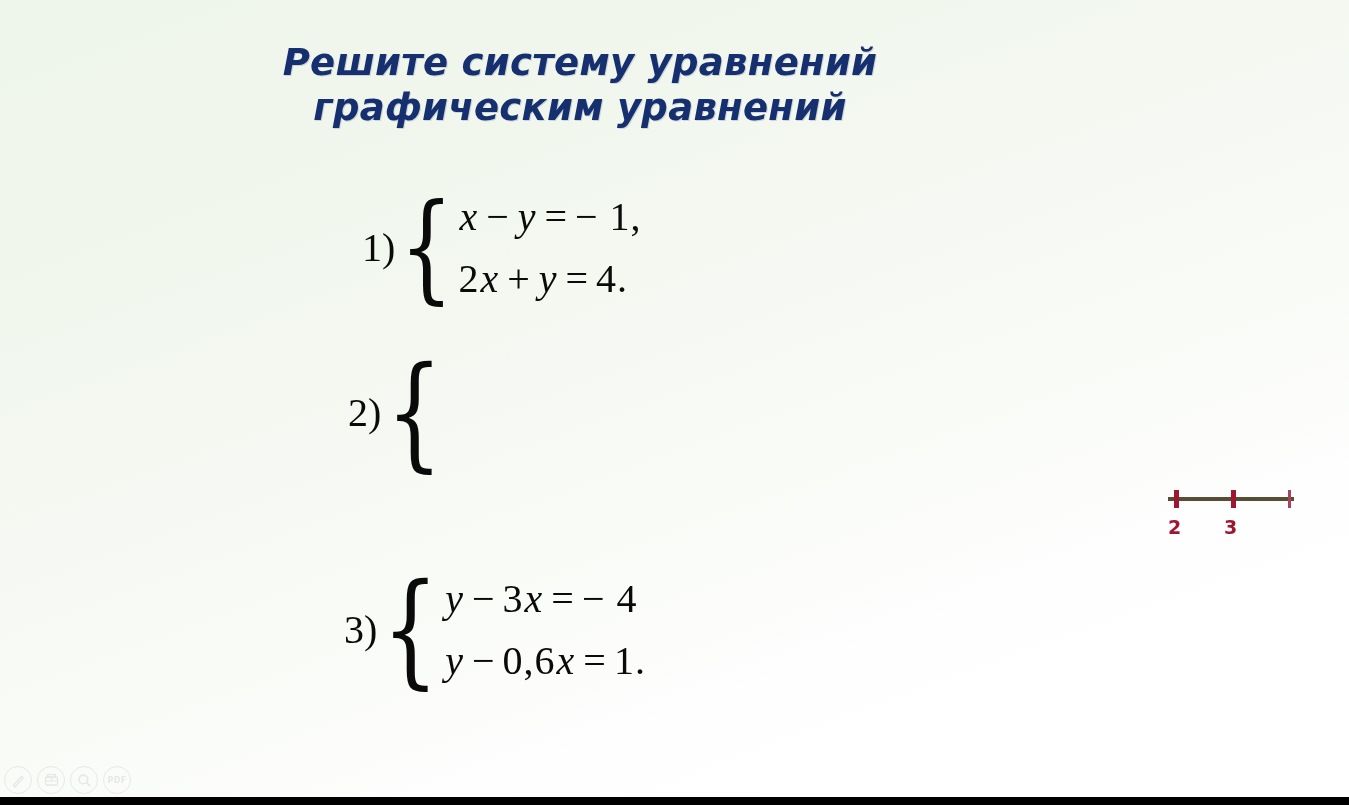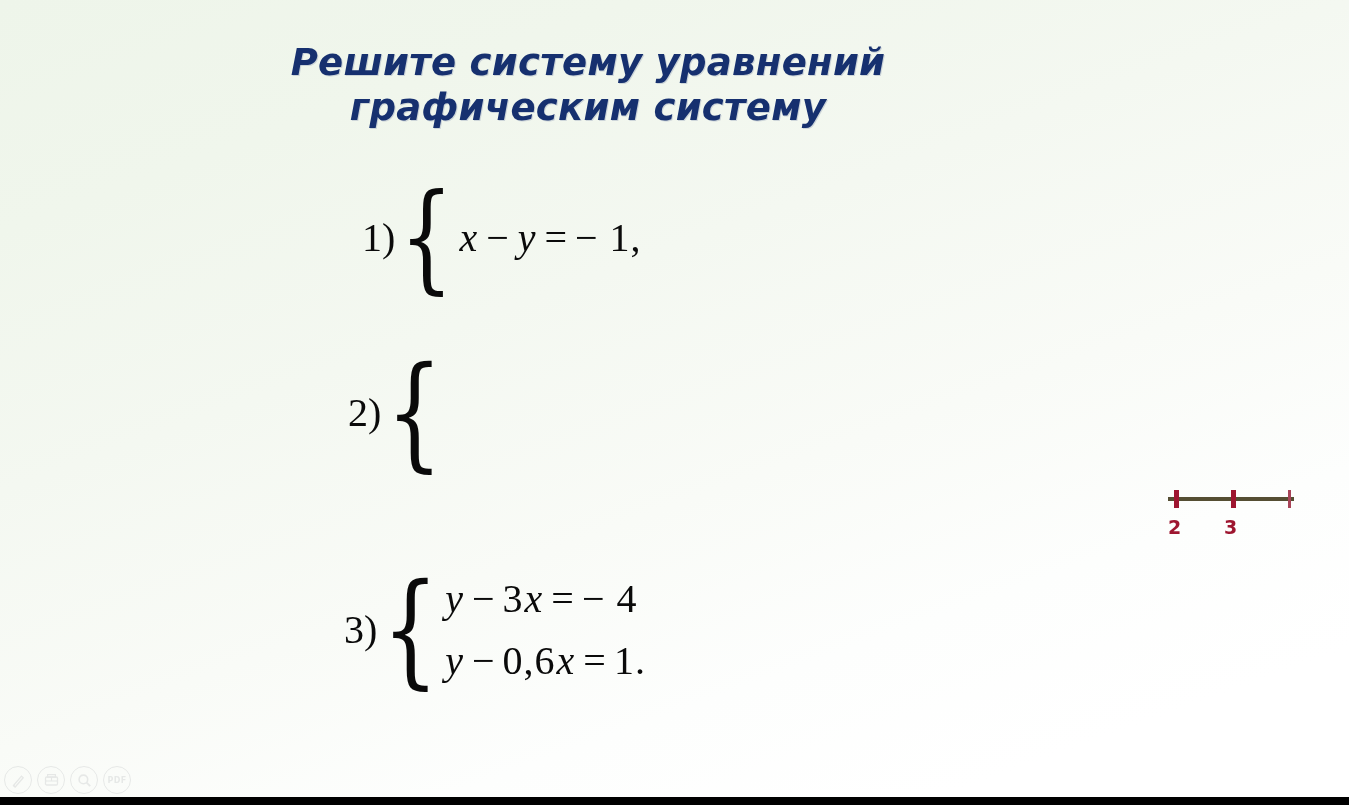--- a/index.html
+++ b/index.html
@@ -39,21 +39,20 @@
     width: 1160px;
     text-align: center;
     color: #16306f;
     font-family: "DejaVu Sans", sans-serif;
     font-weight: bold;
     font-style: italic;
     font-size: 37px;
     line-height: 45px;
     letter-spacing: 0.3px;
     text-shadow: 1px 1px 0 rgba(160,170,190,0.45);
-    padding-left: 8px;
   }
   .title-line { display: block; white-space: nowrap; }
 
   
   .system {
     position: absolute;
     display: flex;
     align-items: center;
     font-family: "Liberation Serif", "DejaVu Serif", serif;
     color: #0a0a0a;
@@ -174,29 +173,32 @@
     background: #000000;
   }
 </style>
 </head>
 <body>
 
 <div class="slide">
 
   <div class="title-block">
     <span class="title-line">Решите систему уравнений</span>
-    <span class="title-line">графическим систему</span>
+    <span class="title-line">графическим уравнений</span>
   </div>
 
   <div class="system" id="system-1">
     <span class="sys-index">1)</span>
     <span class="brace">{</span>
     <span class="eqs">
       <span class="eq">
         <span class="v">x</span><span class="op">−</span><span class="v">y</span><span class="op">=</span><span class="num">− 1,</span>
+      </span>
+      <span class="eq">
+        <span class="num">2</span><span class="v">x</span><span class="op">+</span><span class="v">y</span><span class="op">=</span><span class="num">4.</span>
       </span>
     </span>
   </div>
 
   <div class="system" id="system-2">
     <span class="sys-index">2)</span>
     <span class="brace">{</span>
     <span class="eqs">
     </span>
   </div>

